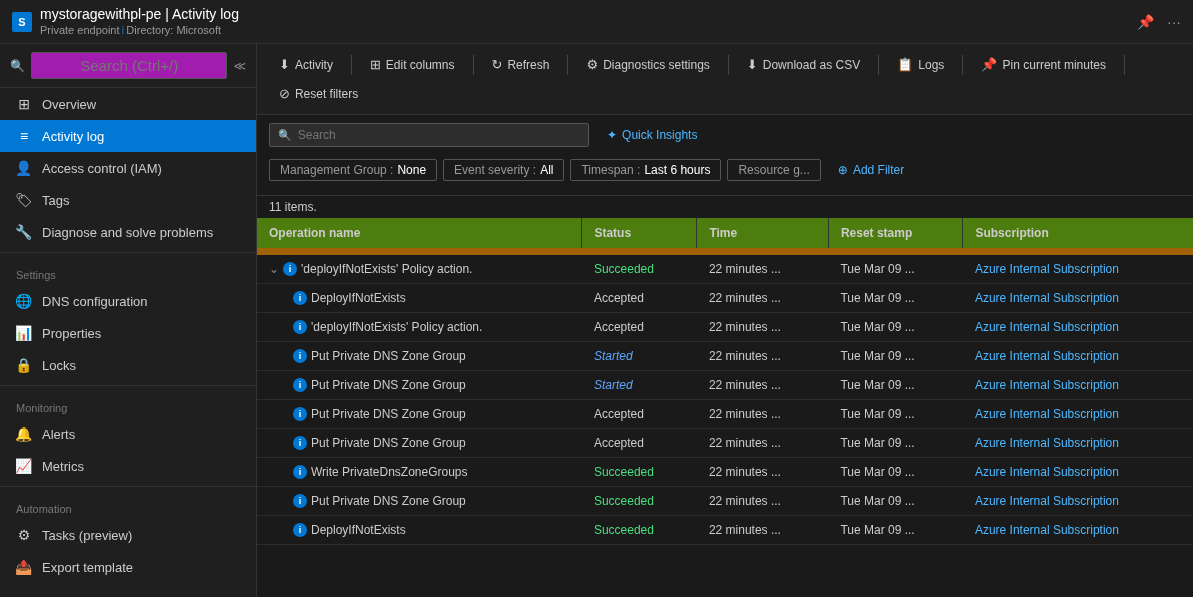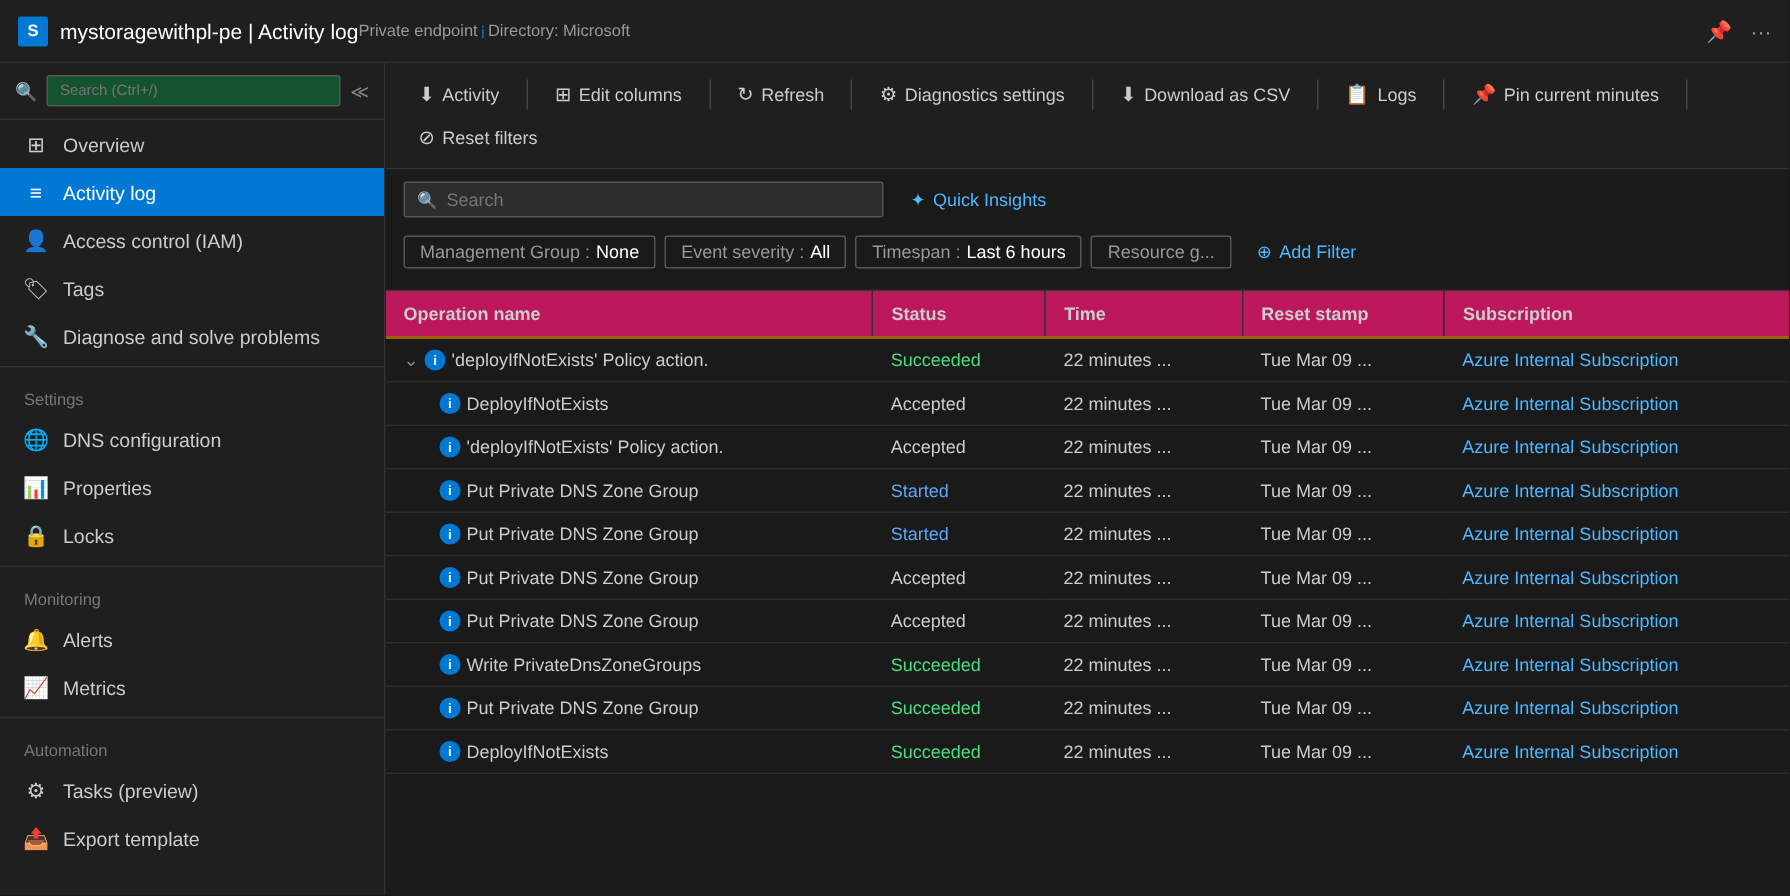--- a/index.html
+++ b/index.html
@@ -24,21 +24,21 @@
       min-height: 42px;
     }
     .title-bar-icon {
       width: 20px; height: 20px;
       background: #0078d4;
       border-radius: 2px;
       display: flex; align-items: center; justify-content: center;
       color: white; font-size: 11px; font-weight: bold;
     }
     .title-bar-text {
-      display: flex; flex-direction: row;
+      display: flex; flex-direction: column;
     }
     .title-bar-title {
       color: #ffffff;
       font-size: 14px;
       font-weight: 400;
     }
     .title-bar-subtitle {
       color: #999;
       font-size: 11px;
       display: flex; gap: 2px; align-items: center;
@@ -67,28 +67,29 @@
       overflow-y: auto;
     }
     .search-box {
       display: flex;
       align-items: center;
       padding: 8px 10px;
       border-bottom: 1px solid #333;
       gap: 6px;
     }
     .search-box input {
-      background: #14532d;
+      background: #a21caf;
       border: 1px solid #555;
       color: #ccc;
       padding: 4px 8px;
       width: 100%;
-      font-size: 10px;
+      font-size: 15px;
       outline: none;
       border-radius: 2px;
+      text-align: center;
     }
     .search-icon-small { color: #888; font-size: 12px; }
     .collapse-btn { color: #888; font-size: 12px; cursor: pointer; }
     .nav-item {
       display: flex;
       align-items: center;
       padding: 8px 16px;
       gap: 10px;
       cursor: pointer;
       color: #ccc;
@@ -230,22 +231,22 @@
       flex: 1;
       overflow-y: auto;
       overflow-x: auto;
     }
     table {
       width: 100%;
       border-collapse: collapse;
       font-size: 12px;
     }
     thead tr {
-      background: #be185d;
-      border-bottom: 2px solid #a16207;
+      background: #4d7c0f;
+      border-bottom: 7px solid #a16207;
     }
     thead th {
       padding: 8px 12px;
       text-align: left;
       color: #ccc;
       font-weight: 600;
       white-space: nowrap;
       border-right: 1px solid #333;
     }
     thead th:last-child { border-right: none; }
@@ -269,21 +270,21 @@
       width: 14px; height: 14px;
       background: #0078d4;
       border-radius: 50%;
       color: white;
       font-size: 9px;
       font-weight: bold;
       margin-right: 4px;
     }
     .status-succeeded { color: #4ade80; }
     .status-accepted { color: #ccc; }
-    .status-started { color: #60a5fa; }
+    .status-started { color: #60a5fa; font-style: italic; }
     .subscription-link { color: #4db8ff; cursor: pointer; }
     .op-name-cell {
       display: flex;
       align-items: center;
     }
     .indent { padding-left: 24px; }
     
     ::-webkit-scrollbar { width: 6px; height: 6px; }
     ::-webkit-scrollbar-track { background: #1a1a1a; }
     ::-webkit-scrollbar-thumb { background: #444; border-radius: 3px; }
@@ -449,20 +450,21 @@
         <div class="filter-chip">
           <span class="chip-label">Resource g...</span>
         </div>
         <button class="add-filter-btn">
           <span>⊕</span>
           <span>Add Filter</span>
         </button>
       </div>
     </div>
 
+    <div class="items-count">11 items.</div>
 
     <div class="table-container">
       <table>
         <thead>
           <tr>
             <th>Operation name</th>
             <th>Status</th>
             <th>Time</th>
             <th>Reset stamp</th>
             <th>Subscription</th>

